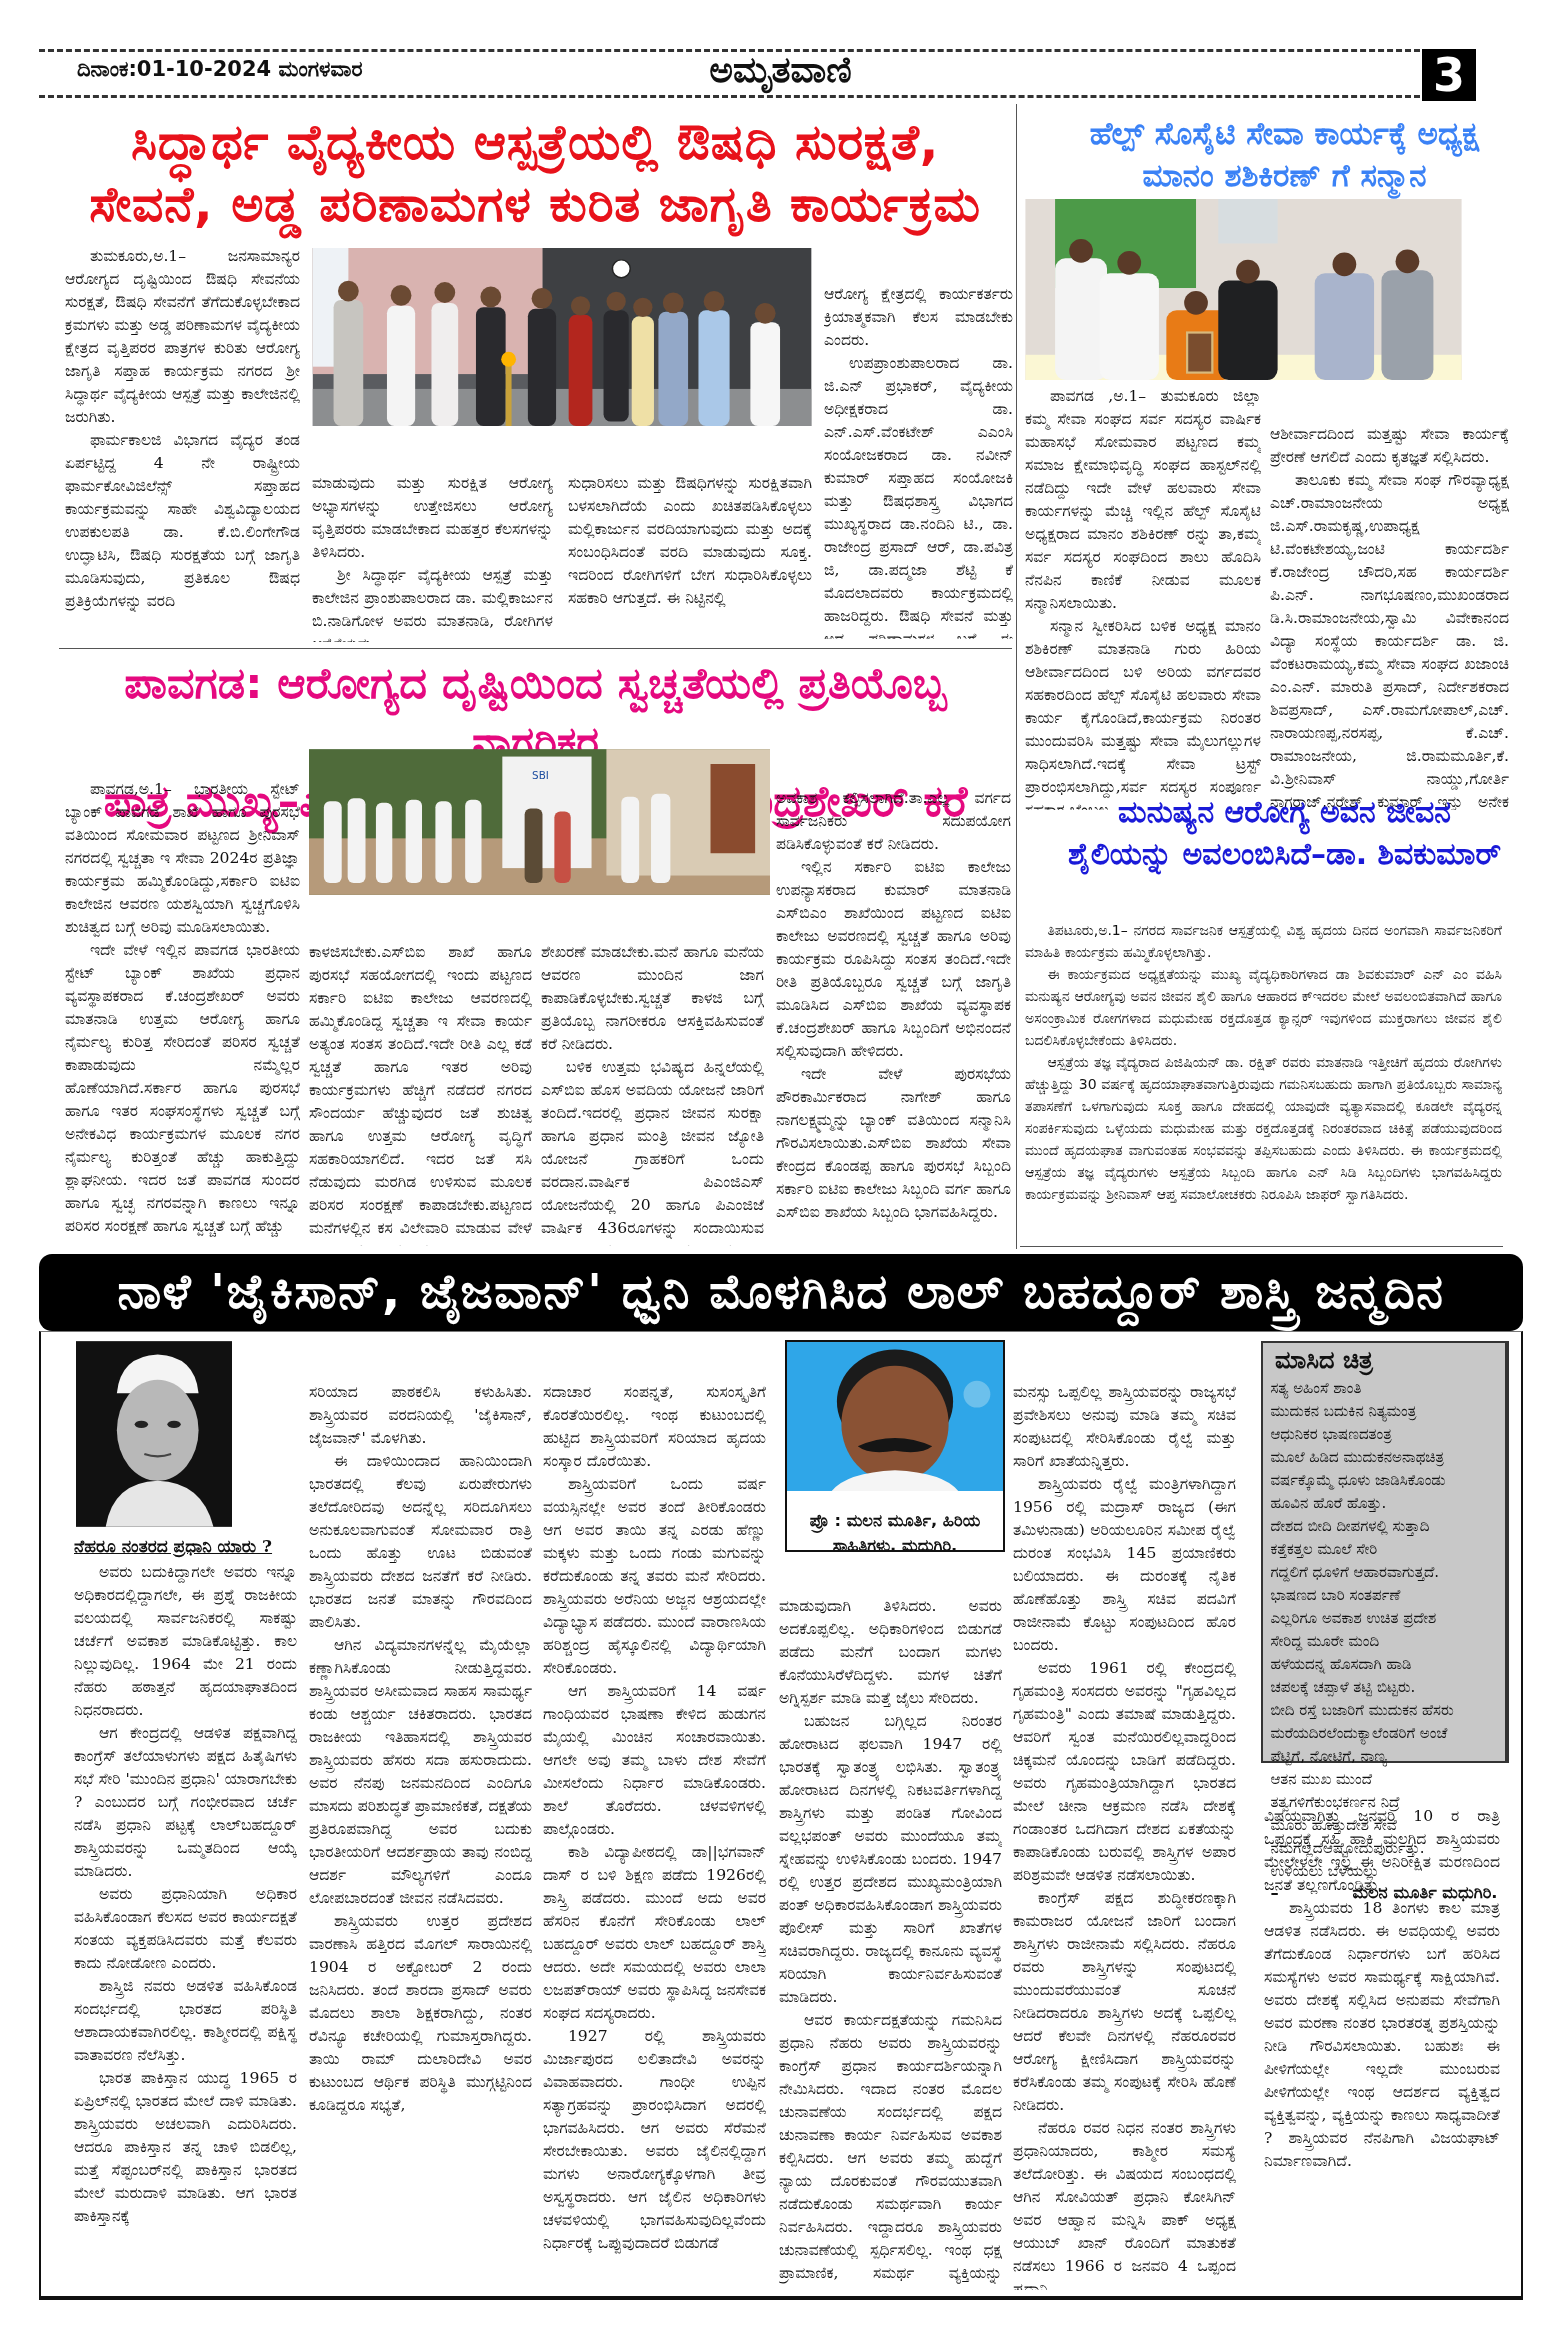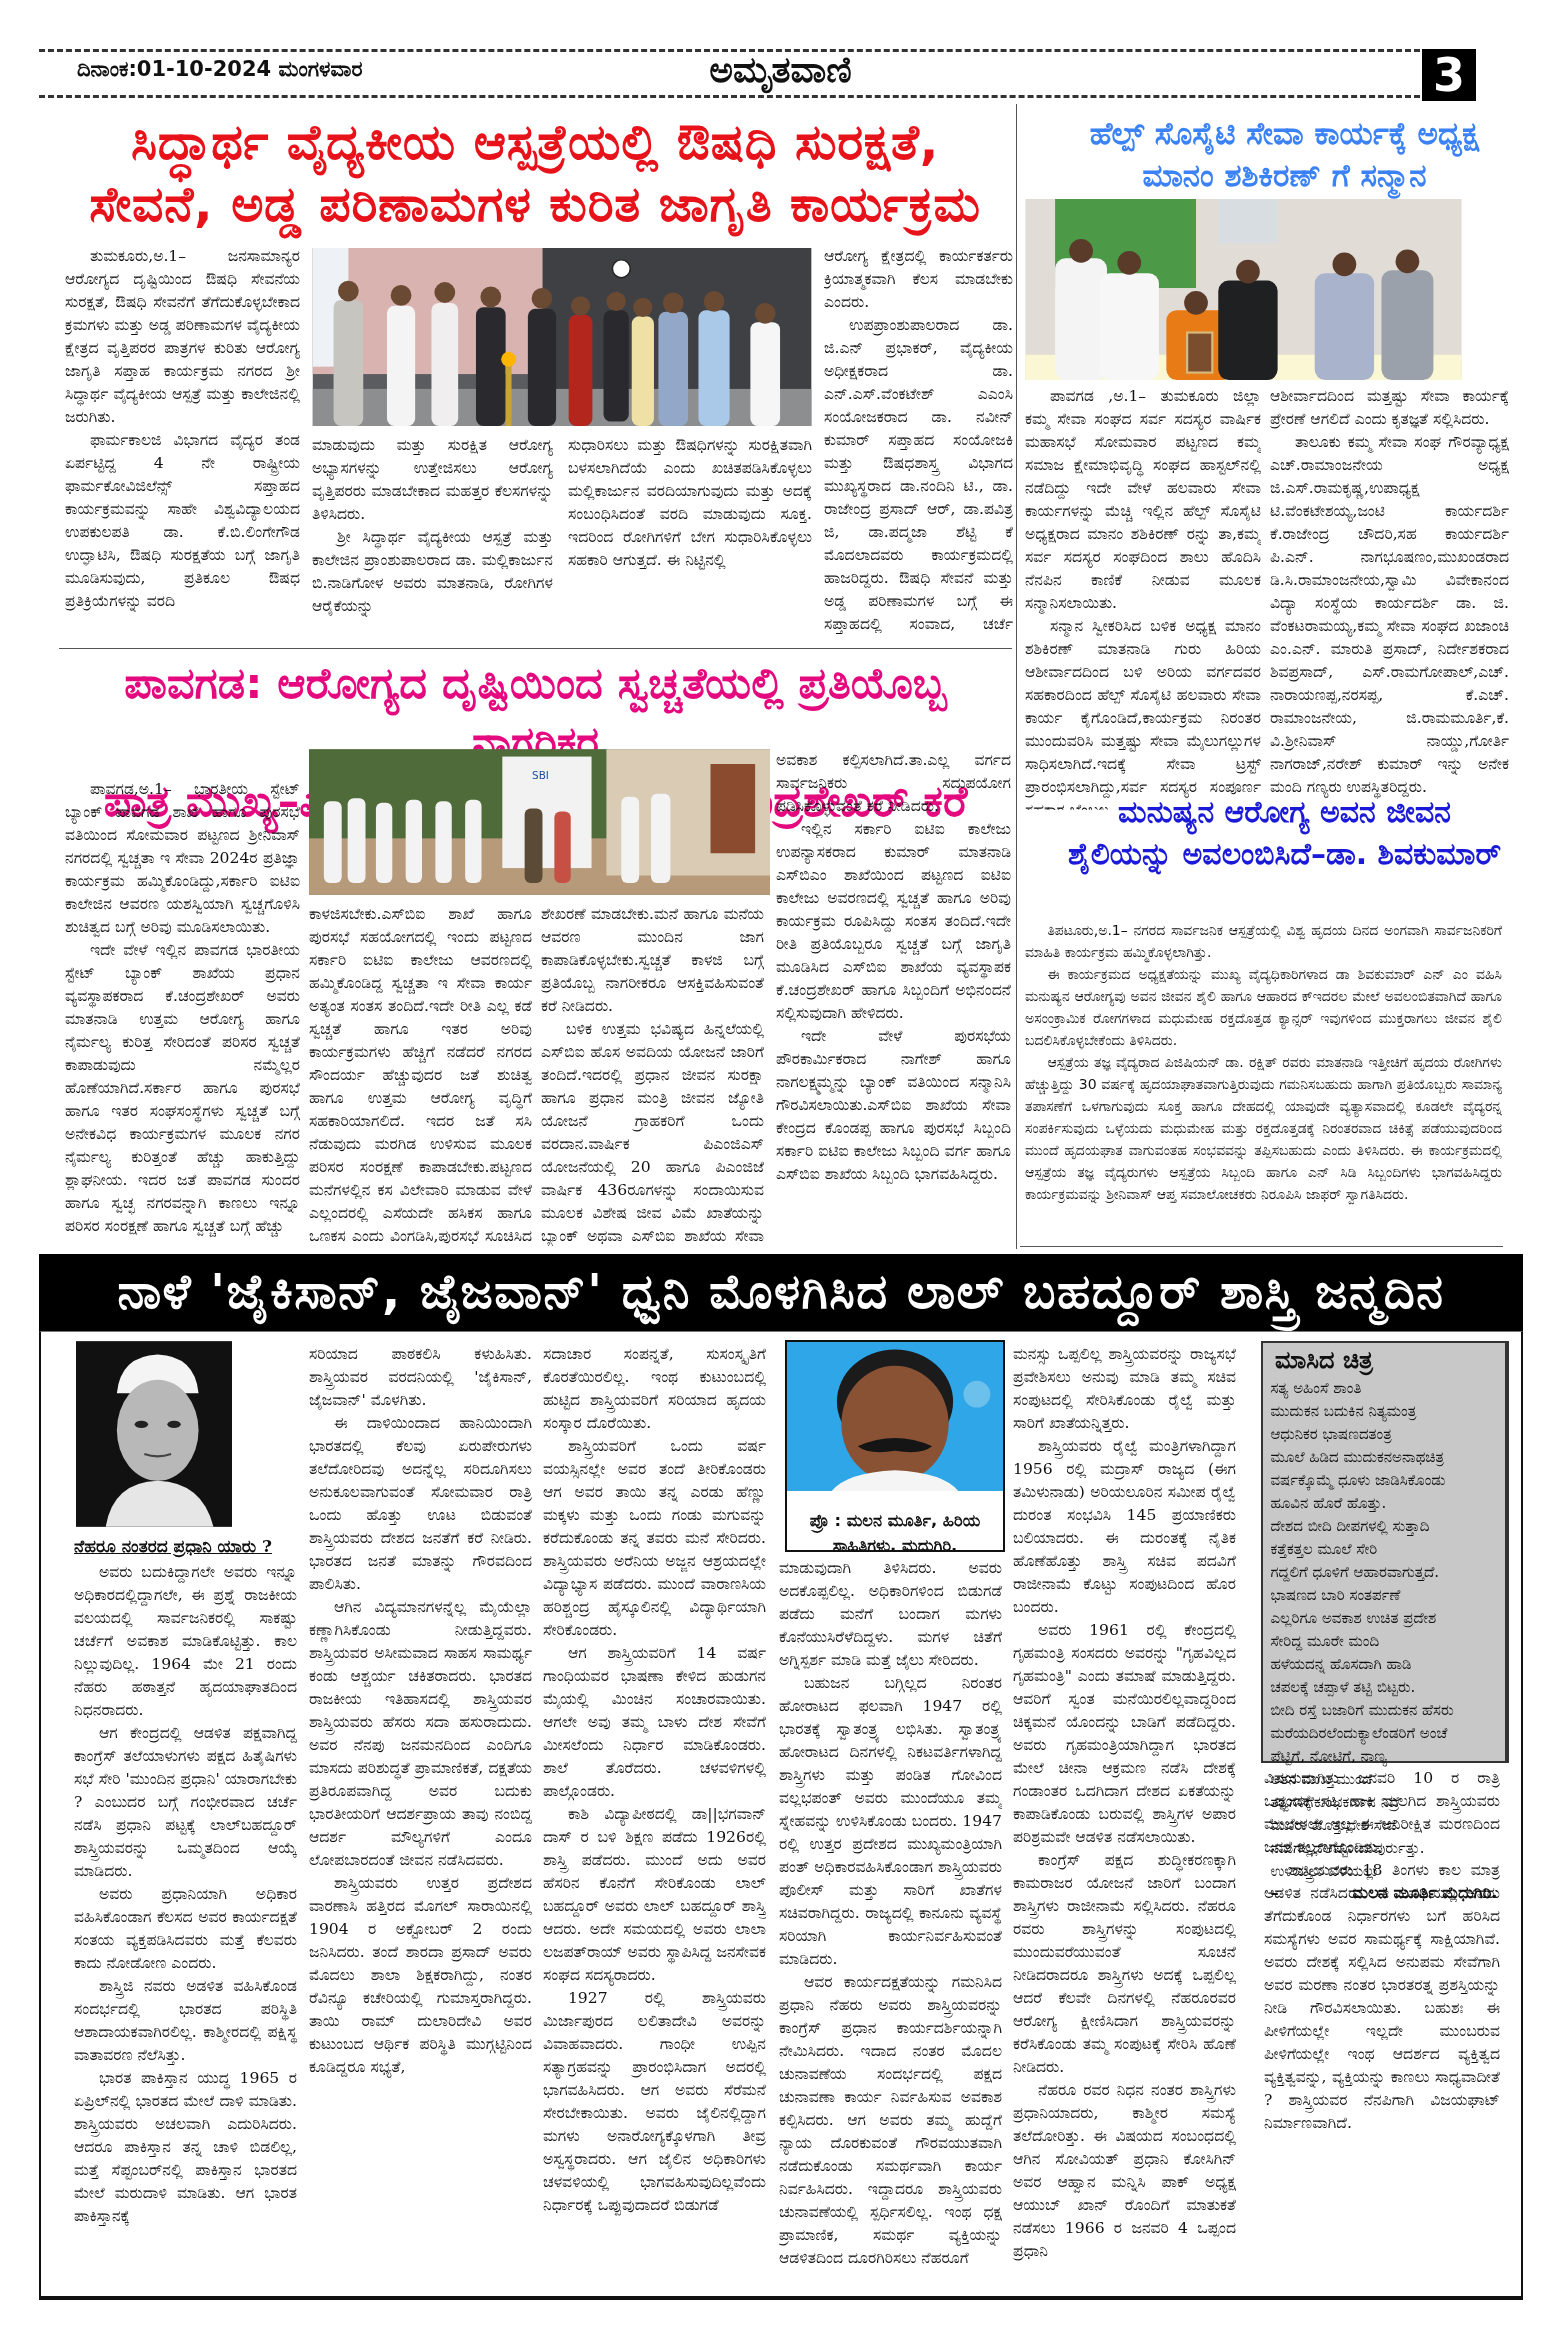--- a/index.html
+++ b/index.html
@@ -8,21 +8,21 @@
   .dash{position:absolute;left:39px;width:1381px;height:0;border-top:3.7px dashed #333;}
   .date{font-size:21px;font-weight:bold;}
   .masthead{font-size:36px;font-weight:bold;text-align:center;}
   .pageno{background:#000;color:#fff;font-size:46px;font-weight:bold;text-align:center;line-height:52px;}
   .hl-red{color:#e8121b;font-weight:bold;text-align:center;font-size:49px;line-height:62px;letter-spacing:0.7px;}
   .hl-blue{color:#3b82f6;font-weight:bold;text-align:center;font-size:31px;line-height:42px;}
   .hl-pink{color:#e5097f;font-weight:bold;text-align:center;font-size:43px;line-height:59px;}
   .hl-blue2{color:#1a1ad8;font-weight:bold;text-align:center;font-size:30px;line-height:42px;}
   .col{font-family:"DejaVu Serif",serif;font-size:15.6px;line-height:23px;text-align:justify;overflow:hidden;}
   .col p{margin:0;text-indent:1.6em;}
-  .col p.noind{text-indent:0;}
+  .col p.noind{text-indent:0;margin-top:38px;}
   .photo{overflow:hidden;}
   .banner{background:#000;color:#fff;font-weight:bold;text-align:center;font-size:48px;line-height:74px;letter-spacing:1.5px;}
   .boxframe{border:2.2px solid #111;border-top:1.5px solid #777;border-bottom:4.5px solid #111;}
   .sub-hd{font-family:"DejaVu Serif",serif;font-weight:bold;font-size:17px;text-decoration:underline;}
   .poem{background:#c8c8c8;border:2.2px solid #333;border-right-width:4.5px;}
   .poem-title{font-weight:bold;font-size:24px;padding:3px 12px;}
   .poem-body{font-family:"DejaVu Sans",sans-serif;font-size:15px;line-height:23px;padding:0 7.4px;white-space:pre-line;}
   .poem-author{font-weight:bold;font-size:16.4px;padding:0 7.4px 4.5px;display:flex;justify-content:space-between;}
   .caption{font-weight:bold;font-size:16.4px;text-align:center;line-height:25px;}
   .vline{position:absolute;width:0;border-left:1.5px solid #555;}
@@ -184,21 +184,21 @@
   <div>ಮನುಷ್ಯನ ಆರೋಗ್ಯ ಅವನ ಜೀವನ</div>
   <div>ಶೈಲಿಯನ್ನು ಅವಲಂಬಿಸಿದೆ–ಡಾ. ಶಿವಕುಮಾರ್</div>
 </div>
 <div class="abs col" style="left:1025px;top:903px;width:477px;height:336px;font-size:14px;line-height:22px;font-family:'DejaVu Sans',sans-serif;margin-top:16px;">
   <p>ತಿಪಟೂರು,ಅ.1– ನಗರದ ಸಾರ್ವಜನಿಕ ಆಸ್ಪತ್ರೆಯಲ್ಲಿ ವಿಶ್ವ ಹೃದಯ ದಿನದ ಅಂಗವಾಗಿ ಸಾರ್ವಜನಿಕರಿಗೆ ಮಾಹಿತಿ ಕಾರ್ಯಕ್ರಮ ಹಮ್ಮಿಕೊಳ್ಳಲಾಗಿತ್ತು.</p>
   <p>ಈ ಕಾರ್ಯಕ್ರಮದ ಅಧ್ಯಕ್ಷತೆಯನ್ನು ಮುಖ್ಯ ವೈದ್ಯಧಿಕಾರಿಗಳಾದ ಡಾ ಶಿವಕುಮಾರ್ ಎನ್ ಎಂ ವಹಿಸಿ ಮನುಷ್ಯನ ಆರೋಗ್ಯವು ಅವನ ಜೀವನ ಶೈಲಿ ಹಾಗೂ ಆಹಾರದ ಕ್ಇದರಲ ಮೇಲೆ ಅವಲಂಬಿತವಾಗಿದೆ ಹಾಗೂ ಅಸಂಂಕ್ರಾಮಿಕ ರೋಗಗಳಾದ ಮಧುಮೇಹ ರಕ್ತದೊತ್ತಡ ಕ್ಯಾನ್ಸರ್ ಇವುಗಳಿಂದ ಮುಕ್ತರಾಗಲು ಜೀವನ ಶೈಲಿ ಬದಲಿಸಿಕೊಳ್ಳಬೇಕೆಂದು ತಿಳಿಸಿದರು.</p>
   <p>ಆಸ್ಪತ್ರೆಯ ತಜ್ಞ ವೈದ್ಯರಾದ ಪಿಜಿಷಿಯನ್ ಡಾ. ರಕ್ಷಿತ್ ರವರು ಮಾತನಾಡಿ ಇತ್ತೀಚಿಗೆ ಹೃದಯ ರೋಗಿಗಳು ಹೆಚ್ಚುತ್ತಿದ್ದು 30 ವರ್ಷಕ್ಕೆ ಹೃದಯಾಘಾತವಾಗುತ್ತಿರುವುದು ಗಮನಿಸಬಹುದು ಹಾಗಾಗಿ ಪ್ರತಿಯೊಬ್ಬರು ಸಾಮಾನ್ಯ ತಪಾಸಣೆಗೆ ಒಳಗಾಗುವುದು ಸೂಕ್ತ ಹಾಗೂ ದೇಹದಲ್ಲಿ ಯಾವುದೇ ವ್ಯತ್ಯಾಸವಾದಲ್ಲಿ ಕೂಡಲೇ ವೈದ್ಯರನ್ನ ಸಂಪರ್ಕಿಸುವುದು ಒಳ್ಳೆಯದು ಮಧುಮೇಹ ಮತ್ತು ರಕ್ತದೊತ್ತಡಕ್ಕೆ ನಿರಂತರವಾದ ಚಿಕಿತ್ಸೆ ಪಡೆಯುವುದರಿಂದ ಮುಂದೆ ಹೃದಯಘಾತ ವಾಗುವಂತಹ ಸಂಭವವನ್ನು ತಪ್ಪಿಸಬಹುದು ಎಂದು ತಿಳಿಸಿದರು. ಈ ಕಾರ್ಯಕ್ರಮದಲ್ಲಿ ಆಸ್ಪತ್ರೆಯ ತಜ್ಞ ವೈದ್ಯರುಗಳು ಆಸ್ಪತ್ರೆಯ ಸಿಬ್ಬಂದಿ ಹಾಗೂ ಎನ್ ಸಿಡಿ ಸಿಬ್ಬಂದಿಗಳು ಭಾಗವಹಿಸಿದ್ದರು ಕಾರ್ಯಕ್ರಮವನ್ನು ಶ್ರೀನಿವಾಸ್ ಆಪ್ತ ಸಮಾಲೋಚಕರು ನಿರೂಪಿಸಿ ಜಾಫರ್ ಸ್ವಾಗತಿಸಿದರು.</p>
 </div>
 <div class="hline" style="left:1020px;top:1246px;width:483px;"></div>
 
-<div class="abs banner" style="left:39px;top:1254px;width:1484px;height:77px;">ನಾಳೆ 'ಜೈಕಿಸಾನ್, ಜೈಜವಾನ್' ಧ್ವನಿ ಮೊಳಗಿಸಿದ ಲಾಲ್ ಬಹದ್ದೂರ್ ಶಾಸ್ತ್ರಿ ಜನ್ಮದಿನ</div>
+<div class="abs banner" style="left:39px;top:1254px;width:1484px;height:77px;border-radius:13px;">ನಾಳೆ 'ಜೈಕಿಸಾನ್, ಜೈಜವಾನ್' ಧ್ವನಿ ಮೊಳಗಿಸಿದ ಲಾಲ್ ಬಹದ್ದೂರ್ ಶಾಸ್ತ್ರಿ ಜನ್ಮದಿನ</div>
 
 <div class="abs boxframe" style="left:39px;top:1331px;width:1480px;height:964px;"></div>
 
 <div class="abs photo" style="left:76px;top:1341px;width:156px;height:186px;">
   <svg width="156" height="186" viewBox="0 0 210 250">
     <rect width="210" height="250" fill="#111"></rect>
     <path d="M55 70 Q60 20 110 18 Q160 20 165 70 Z" fill="#f4f4f4"></path>
     <ellipse cx="110" cy="120" rx="55" ry="68" fill="#b8b8b8"></ellipse>
     <ellipse cx="88" cy="112" rx="9" ry="5" fill="#222"></ellipse>
     <ellipse cx="132" cy="112" rx="9" ry="5" fill="#222"></ellipse>

